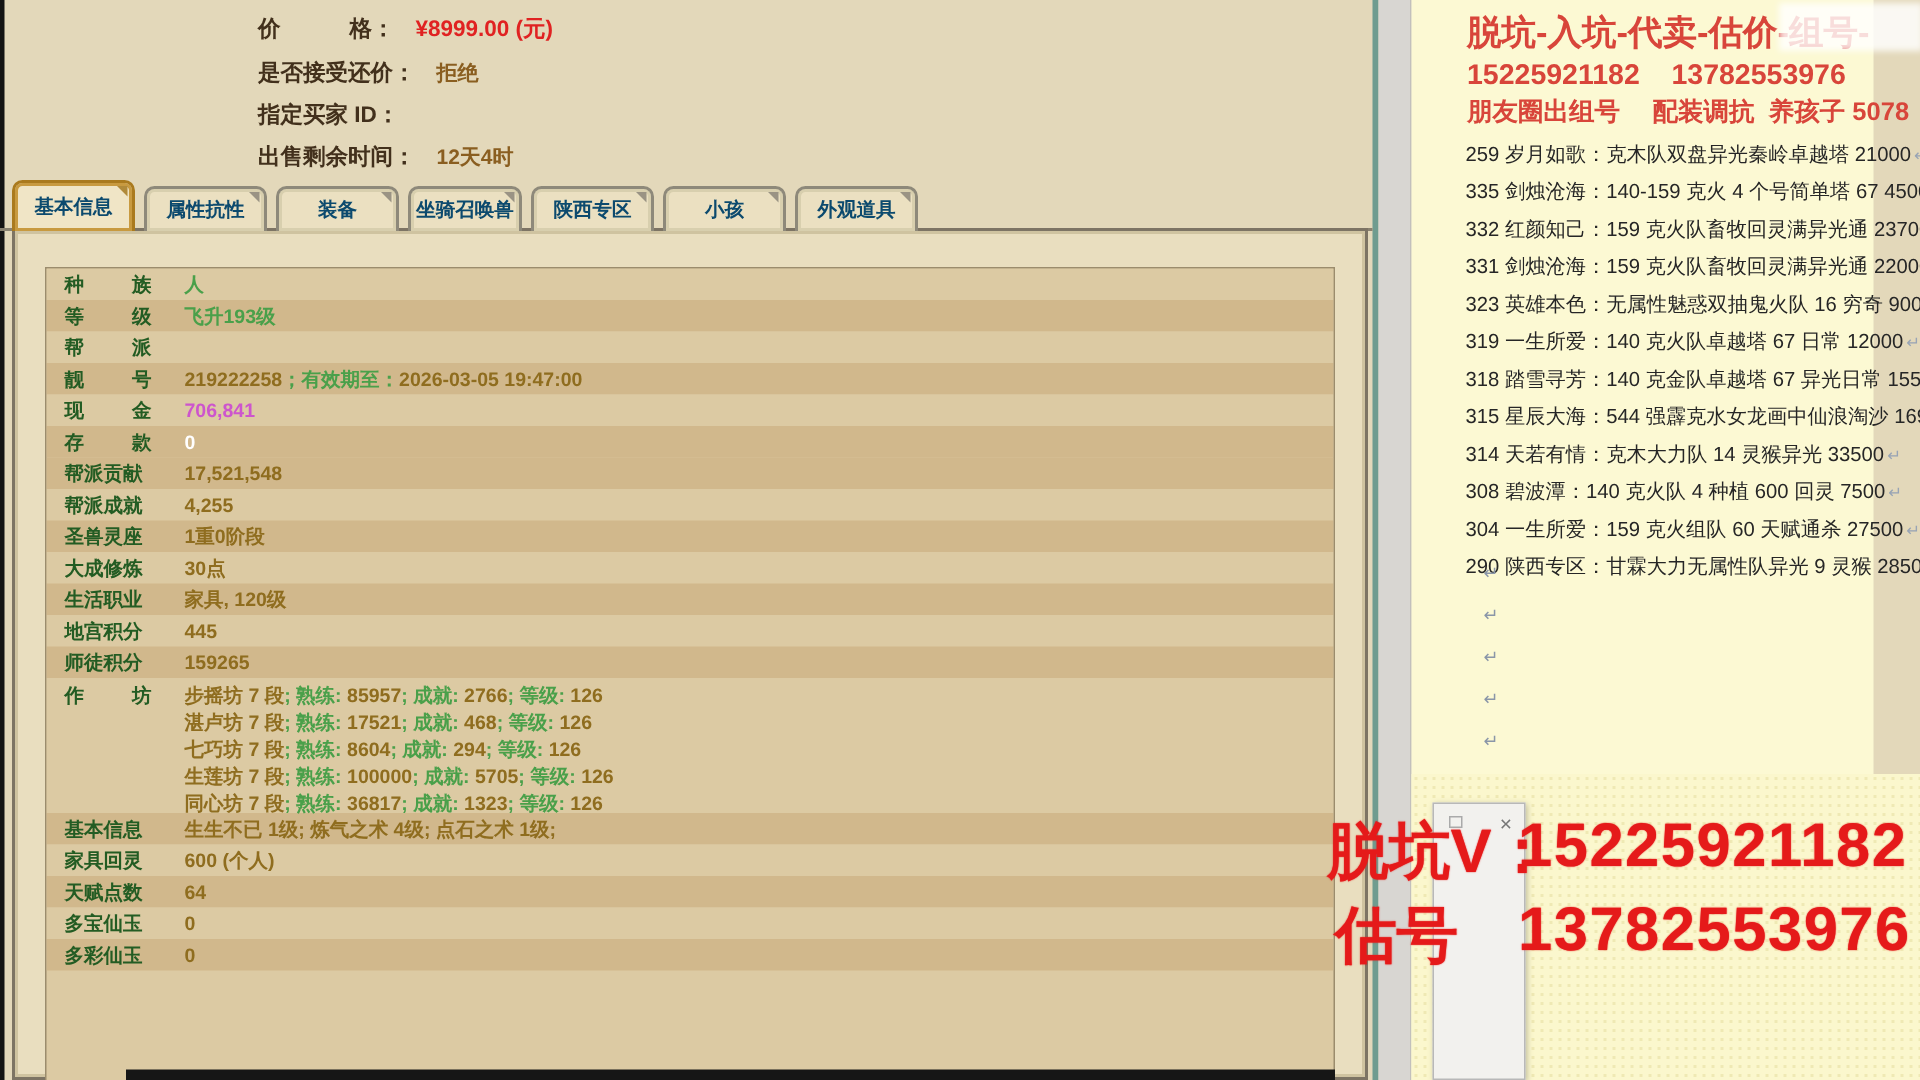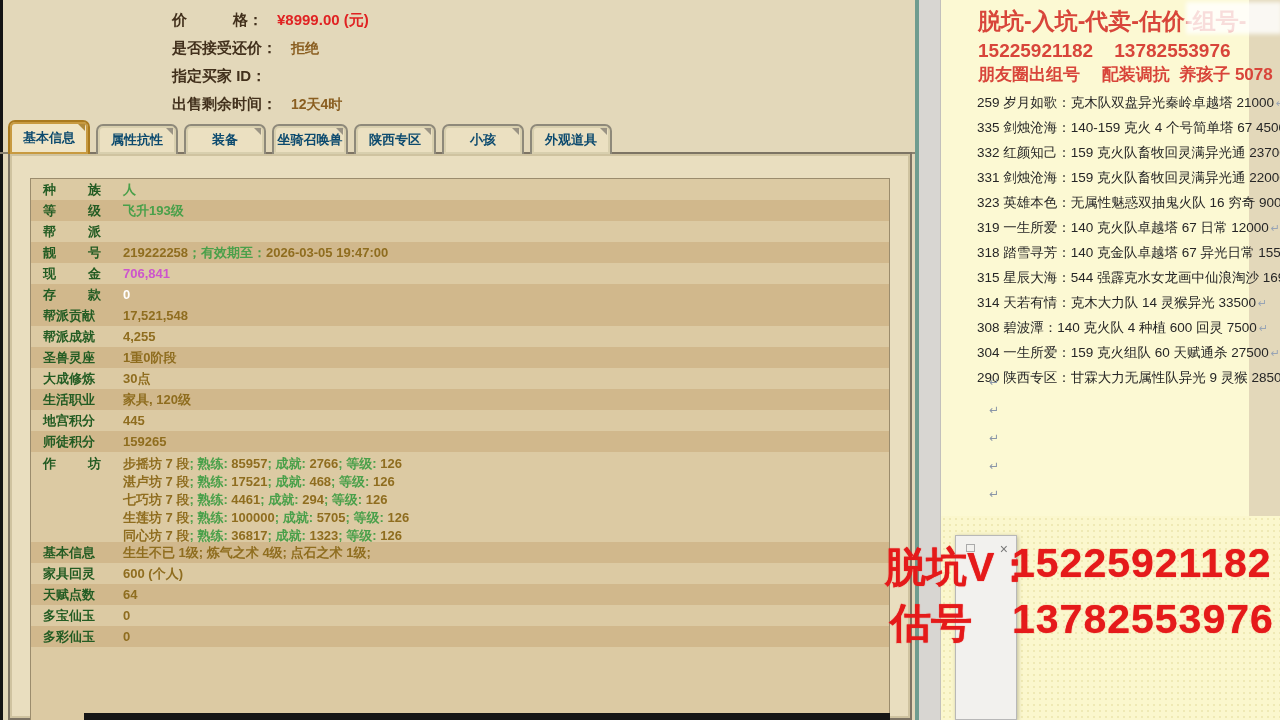--- a/index.html
+++ b/index.html
@@ -184,21 +184,21 @@
       </div>
       <div class="trow alt">
         <span class="tlabel">师徒积分</span>
         <span class="tval"><span class="c-brown">159265</span></span>
       </div>
       <div class="trow multi">
         <span class="tlabel spread2">作坊</span>
         <span class="tval">
           <div class="wline"><span class="c-brown">步摇坊 7 段</span><span class="c-green">; 熟练: </span><span class="c-brown">85957</span><span class="c-green">; 成就: </span><span class="c-brown">2766</span><span class="c-green">; 等级: </span><span class="c-brown">126</span></div>
           <div class="wline"><span class="c-brown">湛卢坊 7 段</span><span class="c-green">; 熟练: </span><span class="c-brown">17521</span><span class="c-green">; 成就: </span><span class="c-brown">468</span><span class="c-green">; 等级: </span><span class="c-brown">126</span></div>
-          <div class="wline"><span class="c-brown">七巧坊 7 段</span><span class="c-green">; 熟练: </span><span class="c-brown">4461</span><span class="c-green">; 成就: </span><span class="c-brown">294</span><span class="c-green">; 等级: </span><span class="c-brown">126</span></div>
+          <div class="wline"><span class="c-brown">七巧坊 7 段</span><span class="c-green">; 熟练: </span><span class="c-brown">8604</span><span class="c-green">; 成就: </span><span class="c-brown">294</span><span class="c-green">; 等级: </span><span class="c-brown">126</span></div>
           <div class="wline"><span class="c-brown">生莲坊 7 段</span><span class="c-green">; 熟练: </span><span class="c-brown">100000</span><span class="c-green">; 成就: </span><span class="c-brown">5705</span><span class="c-green">; 等级: </span><span class="c-brown">126</span></div>
           <div class="wline"><span class="c-brown">同心坊 7 段</span><span class="c-green">; 熟练: </span><span class="c-brown">36817</span><span class="c-green">; 成就: </span><span class="c-brown">1323</span><span class="c-green">; 等级: </span><span class="c-brown">126</span></div>
         </span>
       </div>
       <div class="trow alt">
         <span class="tlabel">基本信息</span>
         <span class="tval"><span class="c-brown">生生不已 1级; 炼气之术 4级; 点石之术 1级;</span></span>
       </div>
       <div class="trow">
         <span class="tlabel">家具回灵</span>

